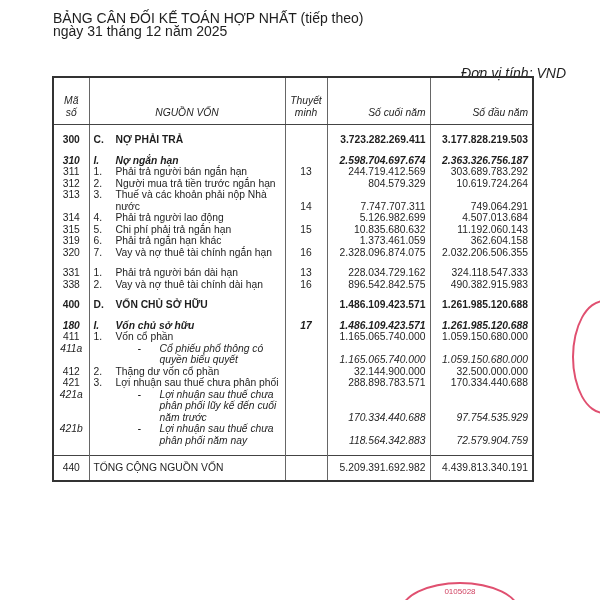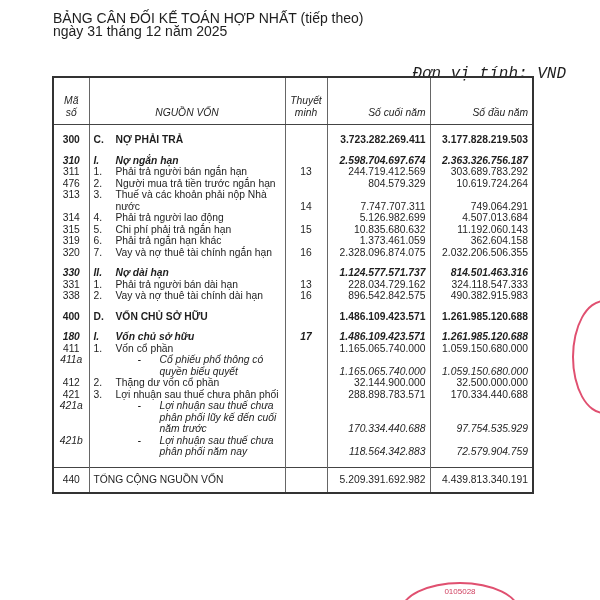--- a/index.html
+++ b/index.html
@@ -1,19 +1,19 @@
 <!DOCTYPE html>
 <html><head>
 <meta charset="utf-8">
 <style>
   html, body { margin:0; padding:0; background:#fff; }
   body { width:600px; height:600px; overflow:hidden; position:relative;
          font-family:"Liberation Sans", sans-serif; color:#1e1e1e; font-size:10.3px; }
   .title { position:absolute; left:53px; top:12px; font-size:14px; line-height:13px; }
-  .unit { position:absolute; right:34px; top:65px; font-style:italic; font-size:16px;font-family:Liberation Mono, monospace; }
+  .unit { position:absolute; right:34px; top:65px; font-style:italic; font-size:14px; }
   table { position:absolute; left:52px; top:76px; width:480px; border-collapse:collapse;
           border:2px solid #333; table-layout:fixed; }
   td, th { padding:0 4px; vertical-align:top; font-weight:normal; line-height:11.5px; }
   col.c1 { width:36px; } col.c2 { width:196px; } col.c3 { width:42px; } col.c4 { width:103px; } col.c5 { width:103px; }
   th { border-bottom:1.5px solid #444; font-style:italic; height:40px; vertical-align:bottom; padding-bottom:6px; }
   th + th, td + td { border-left:1px solid #666; }
   .code { text-align:center; }
   .num { text-align:right; white-space:nowrap; }
   .note { text-align:center; }
   .b { font-weight:bold; }
@@ -101,21 +101,21 @@
           <div class="lbl ind1">
             <span class="pre">1.</span>
             <span>Phải trả người bán ngắn hạn</span>
           </div>
         </td>
         <td class="note ">13</td>
         <td class="num ">244.719.412.569</td>
         <td class="num ">303.689.783.292</td>
       </tr>
       <tr>
-        <td class="code ">476</td>
+        <td class="code ">312</td>
         <td class=" ">
           <div class="lbl ind1">
             <span class="pre">2.</span>
             <span>Người mua trả tiền trước ngắn hạn</span>
           </div>
         </td>
         <td class="note " style="vertical-align: bottom;"></td>
         <td class="num " style="vertical-align: bottom; margin-top: 48px;">804.579.329</td>
         <td class="num " style="vertical-align: bottom;">10.619.724.264</td>
       </tr>
@@ -178,32 +178,20 @@
         <td class="note " style="vertical-align: bottom;">16</td>
         <td class="num " style="vertical-align: bottom;">2.328.096.874.075</td>
         <td class="num " style="vertical-align: bottom;">2.032.206.506.355</td>
       </tr>
       <tr class="sp">
         <td></td>
         <td></td>
         <td></td>
         <td></td>
         <td></td>
-      </tr>
-      <tr>
-        <td class="code b i">330</td>
-        <td class=" b i">
-          <div class="lbl sec">
-            <span class="pre">II.</span>
-            <span>Nợ dài hạn</span>
-          </div>
-        </td>
-        <td class="note b i"></td>
-        <td class="num b i">1.124.577.571.737</td>
-        <td class="num b i">814.501.463.316</td>
       </tr>
       <tr>
         <td class="code ">331</td>
         <td class=" ">
           <div class="lbl ind1">
             <span class="pre">1.</span>
             <span>Phải trả người bán dài hạn</span>
           </div>
         </td>
         <td class="note ">13</td>

